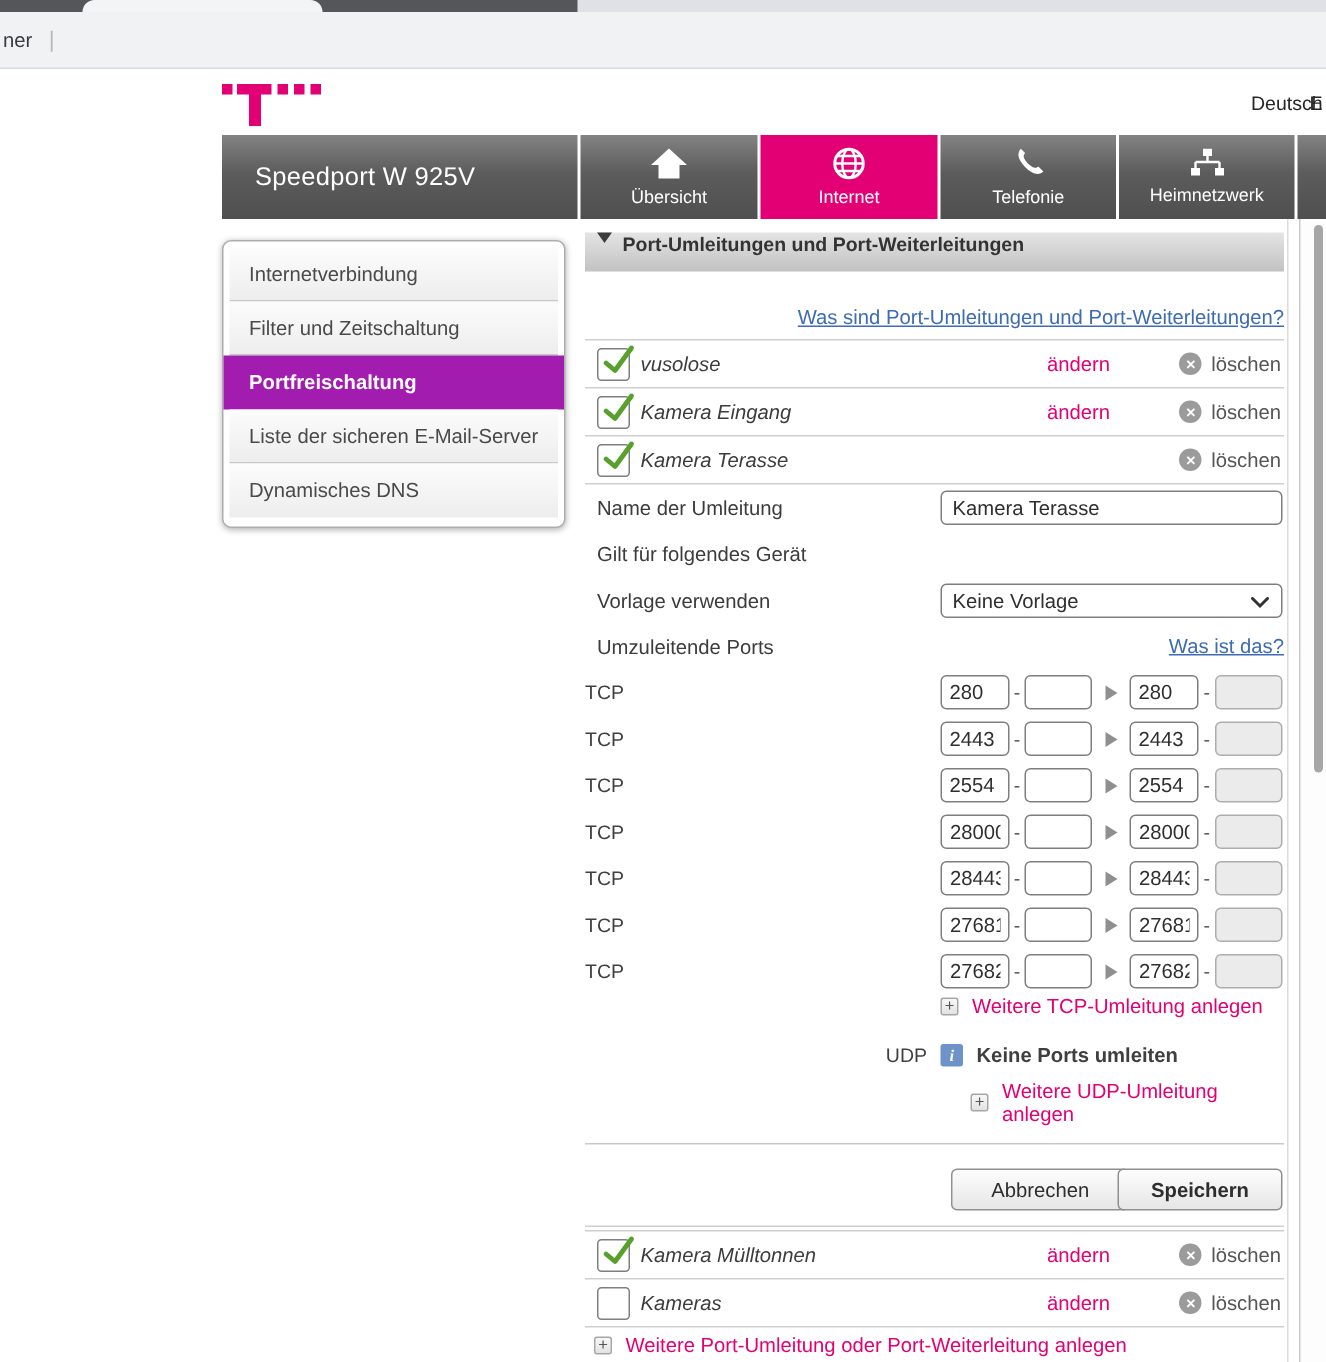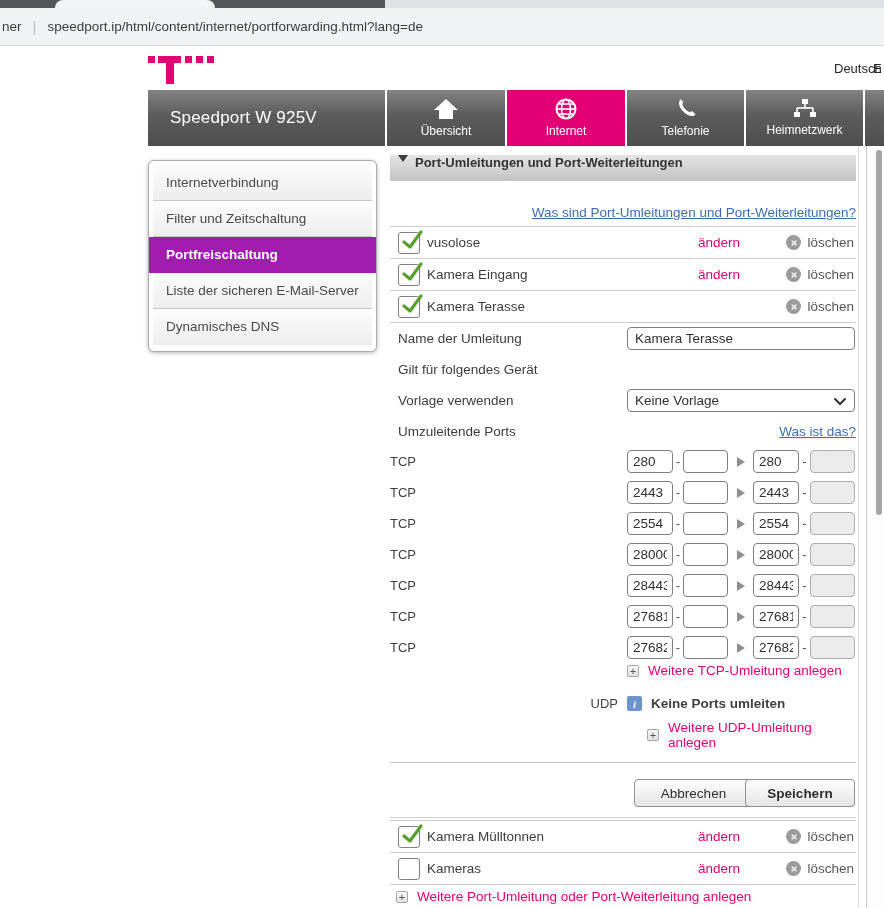--- a/index.html
+++ b/index.html
@@ -60,21 +60,21 @@
 
   .help-link { position:absolute; right:0; top:203px; }
   a.blue { color:#3d6cb3; text-decoration:underline; font-size:13.5px; cursor:pointer; }
 
   .rule-list { position:absolute; left:0; width:466px; }
   .rules-top { top:226px; border-top:1px solid #cfcfcf; }
   .rules-bottom { top:820px; border-top:1px solid #cfcfcf; }
   .preline { position:absolute; left:0; top:817px; width:466px; height:1px; background:#cfcfcf; }
   .rule-row { position:relative; height:32px; border-bottom:1px solid #cfcfcf;
     display:flex; align-items:center; padding-left:8px; }
-  .rule-row .name { margin-left:7px; font-size:13.5px; color:#3c3c3c; }
+  .rule-row .name { margin-left:7px; font-size:13.5px; color:#3c3c3c;font-style:italic; }
   .rule-row .edit { position:absolute; left:308px; color:#e20074; font-size:13.5px;
     cursor:pointer; display:none; }
   .rule-row.has-edit .edit { display:inline; }
   .rule-row .del { position:absolute; right:2px; display:flex; align-items:center; gap:6px;
     cursor:pointer; }
   .rule-row .del .txt { font-size:13.5px; color:#555; }
   .del-ico { width:15px; height:15px; border-radius:50%; background:#9b9b9b; color:#fff;
     font-size:8.5px; font-weight:bold; display:flex; align-items:center; justify-content:center; }
 
   .chk { position:relative; width:22px; height:22px; background:#fff; border:1px solid #7f7f7f;
@@ -134,21 +134,20 @@
 </head>
 <body>
 
 <div class="tabstrip">
   <div class="tab-light"></div>
   <div class="tab-rest"></div>
 </div>
 <div class="addressbar">
   <span class="prefix">ner</span>
   <span class="pipe">|</span>
-  <span class="url">speedport.ip/html/content/internet/portforwarding.html?lang=de</span>
 </div>
 
 <div class="logo">
   <span class="sq" style="left:0"></span>
   <span class="t-bar"></span>
   <span class="t-stem"></span>
   <span class="sq" style="left:37px"></span>
   <span class="sq" style="left:48px"></span>
   <span class="sq" style="left:59px"></span>
 </div>

